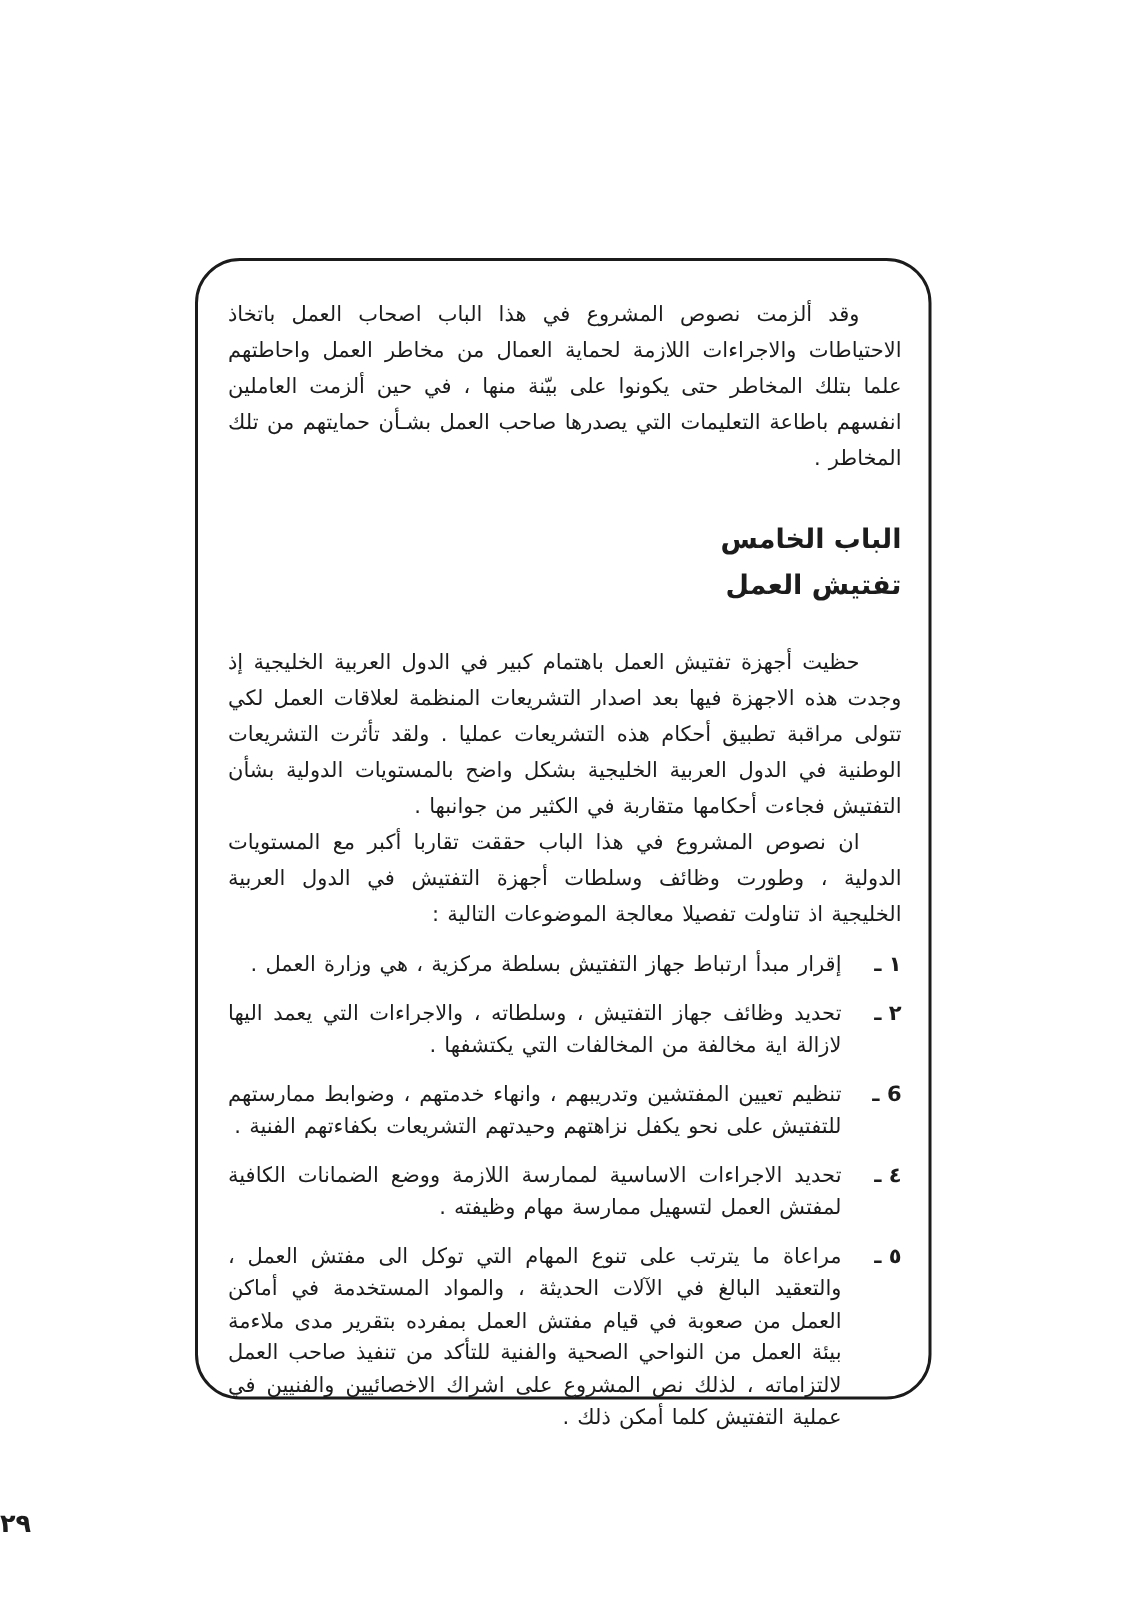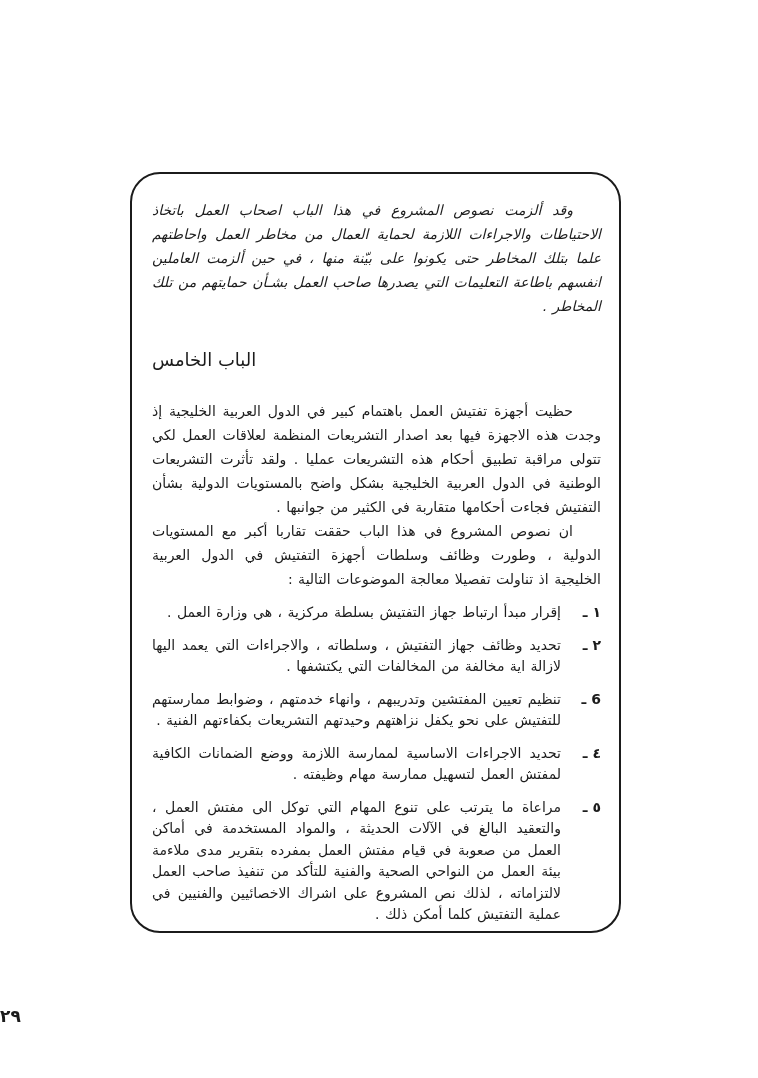--- a/index.html
+++ b/index.html
@@ -29,25 +29,25 @@
     direction: rtl;
   }
   .para {
     margin: 0;
     font-size: 14px;
     line-height: 24px;
     text-align: justify;
     text-indent: 28px;
     word-spacing: 1px;
   }
-  .para.p1 { margin-bottom: 12px; font-style: italic; }
+  .para.p1 { margin-bottom: 12px; }
   .heading {
     margin: 26px 0 24px 0;
-    text-align: left;
-    font-weight: normal;
+    text-align: right;
+    font-weight: bold;
     font-size: 18px;
     line-height: 31px;
   }
   .para.p2 { margin-bottom: 0; }
   .para.p3 { margin-bottom: 10px; }
   .list { direction: rtl; }
   .list-item {
     display: flex;
     margin-top: 11px;
     font-size: 14px;
@@ -78,20 +78,21 @@
 </head>
 <body>
 
 <div class="canvas">
   <div class="frame">
 
     <p class="para p1">وقد ألزمت نصوص المشروع في هذا الباب اصحاب العمل باتخاذ الاحتياطات والاجراءات اللازمة لحماية العمال من مخاطر العمل واحاطتهم علما بتلك المخاطر حتى يكونوا على بيّنة منها ، في حين ألزمت العاملين انفسهم باطاعة التعليمات التي يصدرها صاحب العمل بشـأن حمايتهم من تلك المخاطر .</p>
 
     <div class="heading">
       <div>الباب الخامس</div>
+      <div>تفتيش العمل</div>
     </div>
 
     <p class="para p2">حظيت أجهزة تفتيش العمل باهتمام كبير في الدول العربية الخليجية إذ وجدت هذه الاجهزة فيها بعد اصدار التشريعات المنظمة لعلاقات العمل لكي تتولى مراقبة تطبيق أحكام هذه التشريعات عمليا . ولقد تأثرت التشريعات الوطنية في الدول العربية الخليجية بشكل واضح بالمستويات الدولية بشأن التفتيش فجاءت أحكامها متقاربة في الكثير من جوانبها .</p>
 
     <p class="para p3">ان نصوص المشروع في هذا الباب حققت تقاربا أكبر مع المستويات الدولية ، وطورت وظائف وسلطات أجهزة التفتيش في الدول العربية الخليجية اذ تناولت تفصيلا معالجة الموضوعات التالية :</p>
 
     <div class="list">
 
       <div class="list-item">
         <span class="marker">١ ـ</span>

